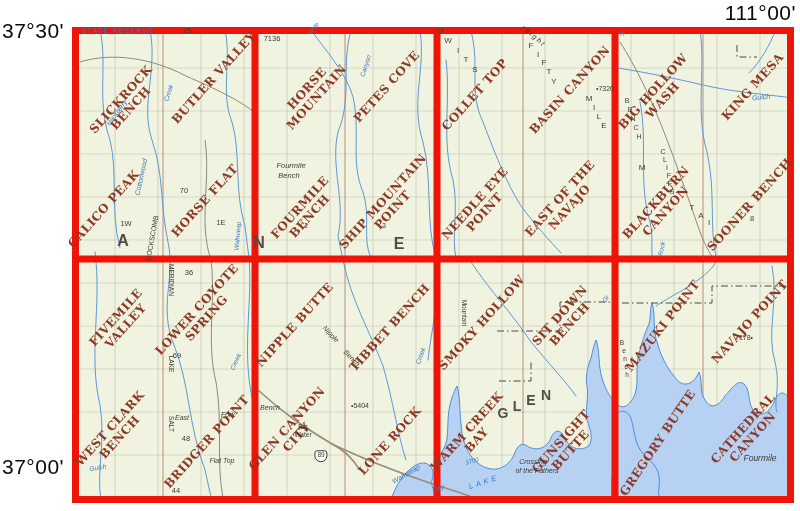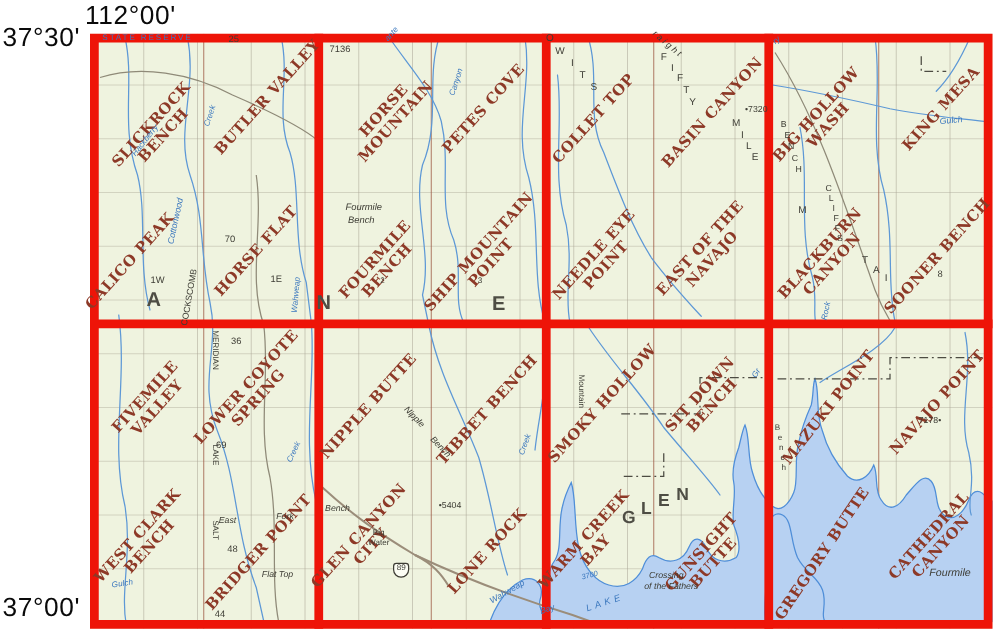--- a/index.html
+++ b/index.html
@@ -3,40 +3,40 @@
 <meta charset="utf-8">
 <style>
   html,body{margin:0;padding:0;background:#ffffff;}
   #stage{position:relative;width:800px;height:511px;overflow:hidden;background:#fff;
          font-family:"Liberation Sans",sans-serif;}
   .corner{position:absolute;color:#0a0a0a;font-size:21px;letter-spacing:.5px;
           font-family:"Liberation Sans",sans-serif;}
   #c-tl{left:68px;top:1px}
   #c-tr{right:4px;top:1px;text-align:right}
   #c-lat-top{left:2px;top:19px}
-  #c-lat-bot{left:2px;top:475px}
+  #c-lat-bot{left:2px;top:455px}
   #mapsvg{position:absolute;left:0;top:0}
   #cells,#labels{position:absolute;left:0;top:0;width:800px;height:511px}
   .cell{position:absolute;background:transparent}
   .label{position:absolute;white-space:pre;pointer-events:none}
   .quad-label{font-family:"DejaVu Serif",serif;font-weight:700;color:#8d3927;
               text-align:center;line-height:1.08;letter-spacing:.4px;font-size:12px}
   .feat{font-family:"Liberation Sans",sans-serif;color:#3d3c34;line-height:1;text-align:center}
   .feat.blue{color:#3c78be}
   .feat.gray{color:#4e4d44;font-weight:700}
   .feat.i{font-style:italic}
   .shield{border:1px solid #3d3c34;background:#fcfdf4;border-radius:3px 3px 7px 7px;
           padding:1px 2px 2px 2px;font-style:normal}
 </style>
 </head>
 <body>
 
 <div id="stage">
 
-  <div class="corner" id="c-tl">112°00'</div>
+  <div class="corner" id="c-tr">111°00'</div>
   <div class="corner" id="c-lat-top">37°30'</div>
   <div class="corner" id="c-lat-bot">37°00'</div>
 
   <svg id="mapsvg" width="800" height="511" viewBox="0 0 800 511">
     <defs>
       <clipPath id="mapclip">
           <rect x="72" y="27" width="722" height="476"></rect>
         </clipPath>
     </defs>
     <rect x="72" y="27" width="722" height="476" fill="#eff3df"></rect>

